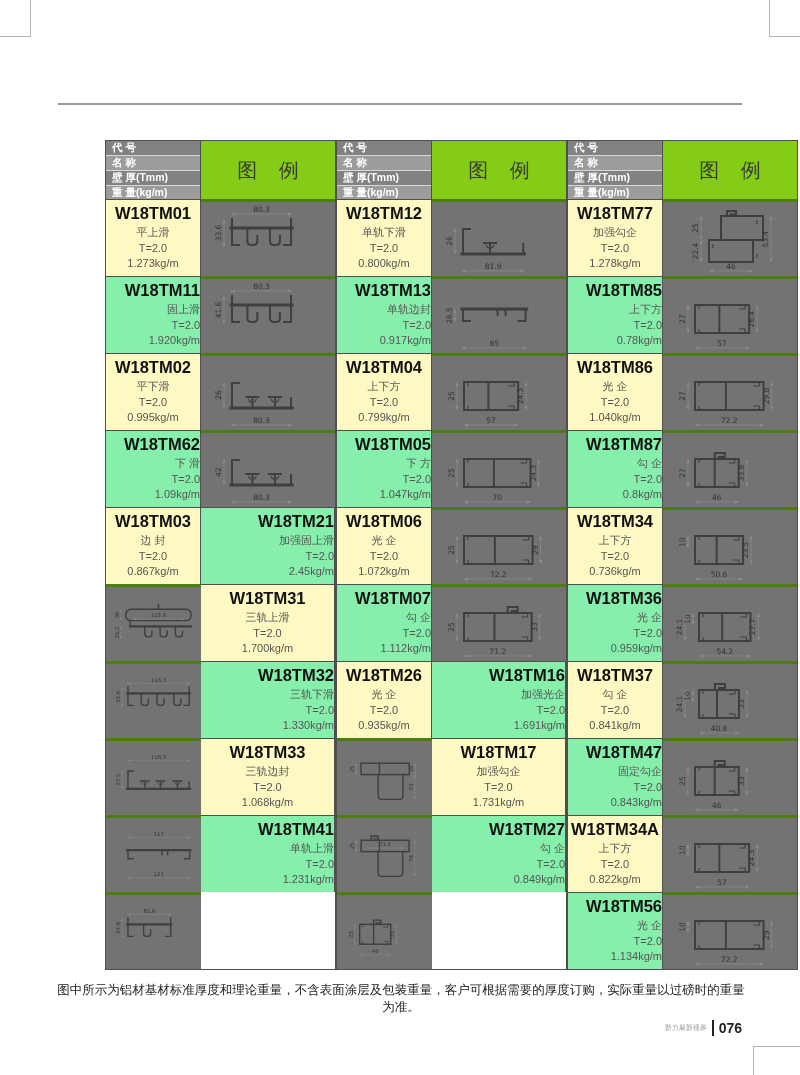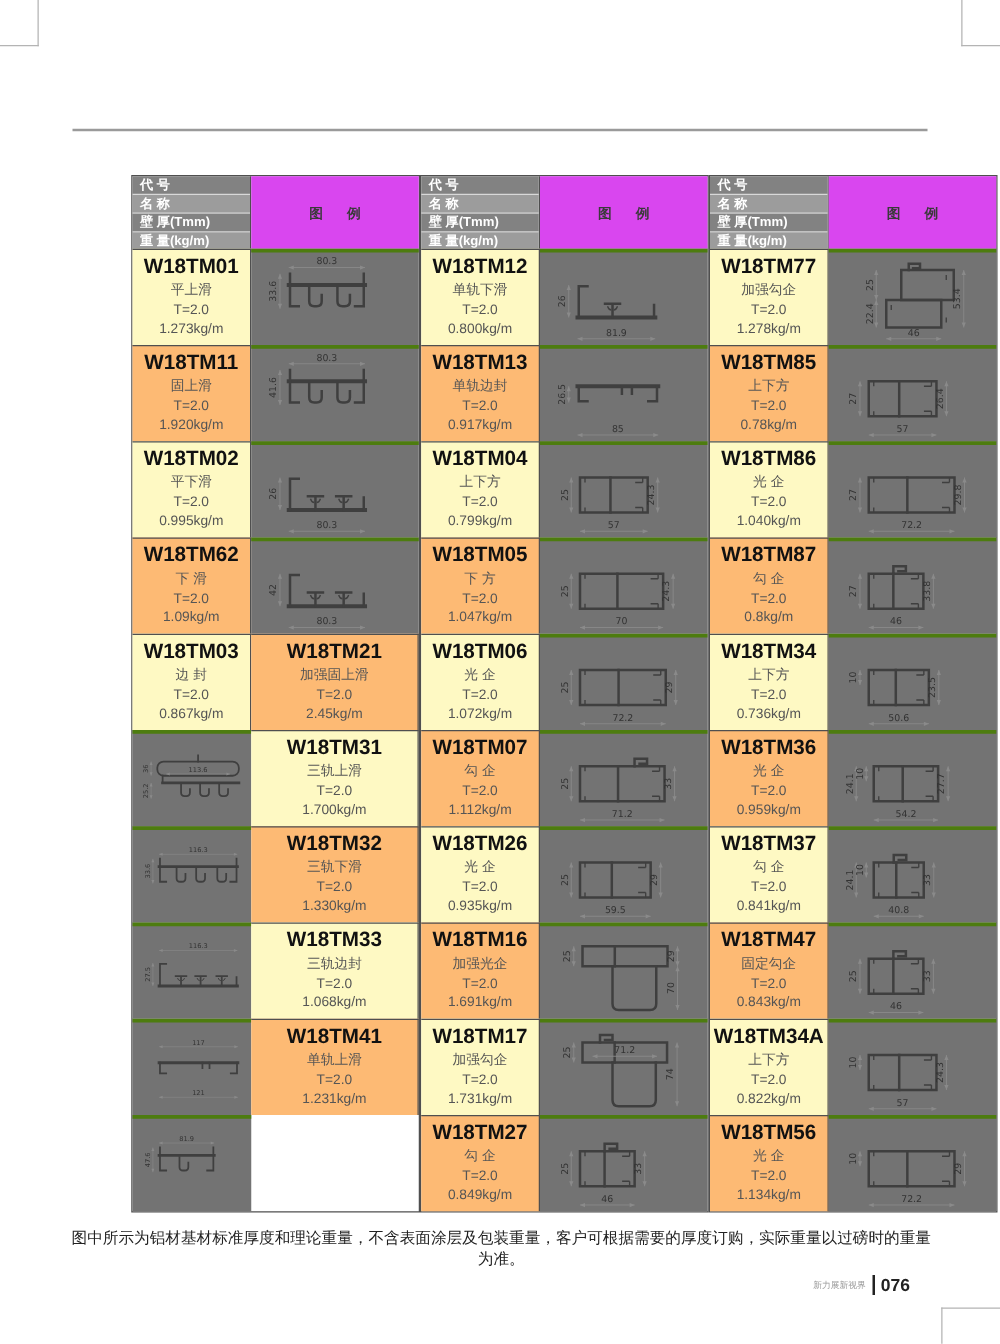--- a/index.html
+++ b/index.html
@@ -17,37 +17,37 @@
   .hd .t2{font-size:17px;color:#8A8A8A;margin-top:1px;}
   .rule{position:absolute;left:58px;right:58px;top:103px;border-top:2px solid #9a9a9a;}
   
   .tbl{position:absolute;left:71px;top:140px;display:flex;margin-left:34px;}
   .grp{display:grid;grid-template-columns:95px 134px;grid-template-rows:58px repeat(10,77px);border:1px solid #4f4f4f;box-sizing:content-box;}
   .ih{display:flex;flex-direction:column;border-right:1px solid #4f4f4f;}
   .ih div{flex:1;display:flex;align-items:center;padding-left:6px;color:#fff;font-weight:bold;font-size:10.5px;border-bottom:1px solid #d8d8d8;box-sizing:border-box;white-space:nowrap;}
   .ih div:last-child{border-bottom:none;}
   .hg1{background:#828282;}
   .hg2{background:#9C9C9C;}
-  .lg{background:#d946ef;display:flex;align-items:center;justify-content:center;font-size:11px;font-weight:bold;letter-spacing:8px;color:#3a3a3a;text-indent:8px;}
+  .lg{background:#84cc16;display:flex;align-items:center;justify-content:center;font-size:20px;font-weight:normal;letter-spacing:8px;color:#3a3a3a;text-indent:8px;}
   .ic{display:flex;flex-direction:column;align-items:center;justify-content:center;border-top:1px solid #4f4f4f;border-right:1px solid #4f4f4f;text-align:center;}
   .ic .code{font-size:16.5px;font-weight:bold;color:#111;margin-bottom:2px;white-space:nowrap;}
   .ic .sub{font-size:11px;color:#555;line-height:1.45;}
   .dc{background:#737373;border-top:3px solid #4d7c0f;display:flex;align-items:center;justify-content:center;}
   .bgA{background:#fef9c3;}
-  .bgB{background:#fdba74;}
+  .bgB{background:#86efac;align-items:flex-end;}
   
   .dim line{stroke:#8a8a8a;stroke-width:0.7;}
   .dim .ah{fill:#8a8a8a;stroke:none;}
   .dim text{font-family:"DejaVu Sans",sans-serif;font-size:7.5px;fill:#333;}
   .p{stroke:#3f3f3f;stroke-width:2;fill:none;stroke-linecap:square;}
   .pb{stroke:#3f3f3f;stroke-width:3.2;fill:none;stroke-linecap:square;}
   .p1{stroke:#3f3f3f;stroke-width:1.1;fill:none;}
   
   .note{position:absolute;left:57px;top:982px;width:688px;text-align:center;font-size:12.5px;color:#222;}
-  .pgf{position:absolute;right:72px;top:1020px;display:flex;align-items:center;}
+  .pgf{position:absolute;right:58px;top:1020px;display:flex;align-items:center;}
   .pgf .brand{font-size:7px;color:#9a9a9a;margin-right:5px;}
   .pgf .no{border-left:2px solid #222;padding-left:5px;font-size:14px;font-weight:bold;color:#222;}
 </style>
 </head>
 <body>
 
 <div class="cm" id="cm-tl"></div>
 <div class="cm" id="cm-tr"></div>
 <div class="cm" id="cm-br"></div>
 
@@ -469,42 +469,20 @@
             <text text-anchor="middle" transform="translate(104.64,40) rotate(-90)">33</text>
           </g>
         </svg>
       </div>
       <div class="ic bgA">
         <div class="code">W18TM26</div>
         <div class="sub">光 企</div>
         <div class="sub">T=2.0</div>
         <div class="sub">0.935kg/m</div>
       </div>
-      <div class="dc">
-        <svg viewBox="0 0 134 75" width="134" height="75" xmlns="http://www.w3.org/2000/svg">
-          <rect class="p" x="32" y="26" width="56.525000000000006" height="28"></rect>
-          <line class="p" x1="57.43625" y1="26" x2="57.43625" y2="54"></line>
-          <path class="p1" d="M36,26v4 M36,54v-4 M84.525,26v4 M84.525,54v-4 M78.525,30h6 M78.525,50h6"></path>
-          <g class="dim">
-            <line x1="32" y1="69" x2="88.525" y2="69"></line>
-            <path class="ah" d="M32,69l4,-1.7v3.4z M88.525,69l-4,-1.7v3.4z"></path>
-            <text text-anchor="middle" x="60.2625" y="66.5">59.5</text>
-          </g>
-          <g class="dim">
-            <line x1="25" y1="26" x2="25" y2="54"></line>
-            <path class="ah" d="M25,26l-1.7,4h3.4z M25,54l-1.7,-4h3.4z"></path>
-            <text text-anchor="middle" transform="translate(22,40) rotate(-90)">25</text>
-          </g>
-          <g class="dim">
-            <line x1="96.525" y1="26" x2="96.525" y2="54"></line>
-            <path class="ah" d="M96.525,26l-1.7,4h3.4z M96.525,54l-1.7,-4h3.4z"></path>
-            <text text-anchor="middle" transform="translate(93.525,40) rotate(-90)">29</text>
-          </g>
-        </svg>
-      </div>
       <div class="ic bgB">
         <div class="code">W18TM16</div>
         <div class="sub">加强光企</div>
         <div class="sub">T=2.0</div>
         <div class="sub">1.691kg/m</div>
       </div>
       <div class="dc">
         <svg viewBox="0 0 134 75" width="134" height="75" xmlns="http://www.w3.org/2000/svg">
           <rect class="p" x="34" y="16" width="68" height="16"></rect>
           <line class="p" x1="59.84" y1="16" x2="59.84" y2="32"></line>

